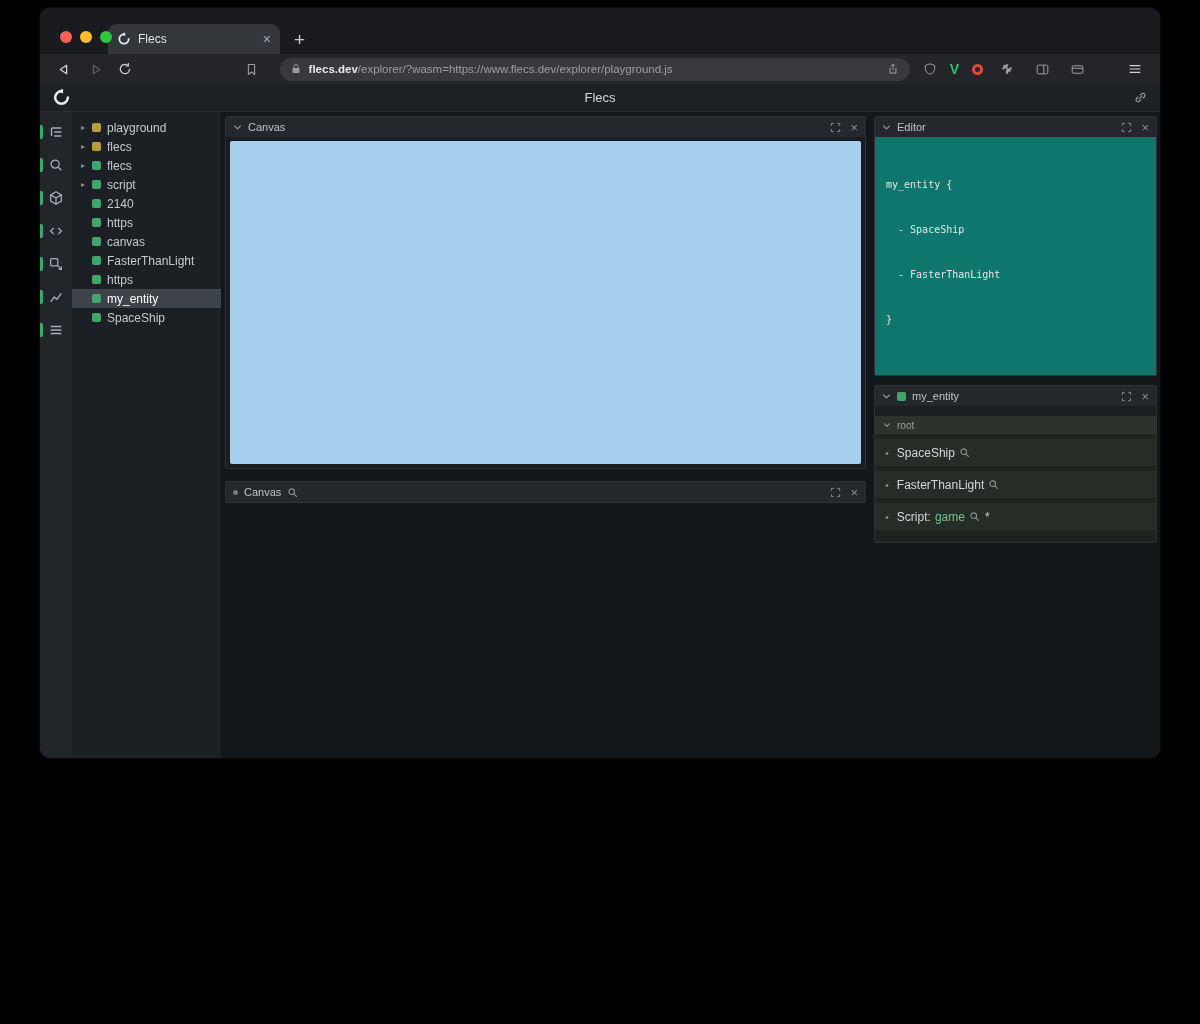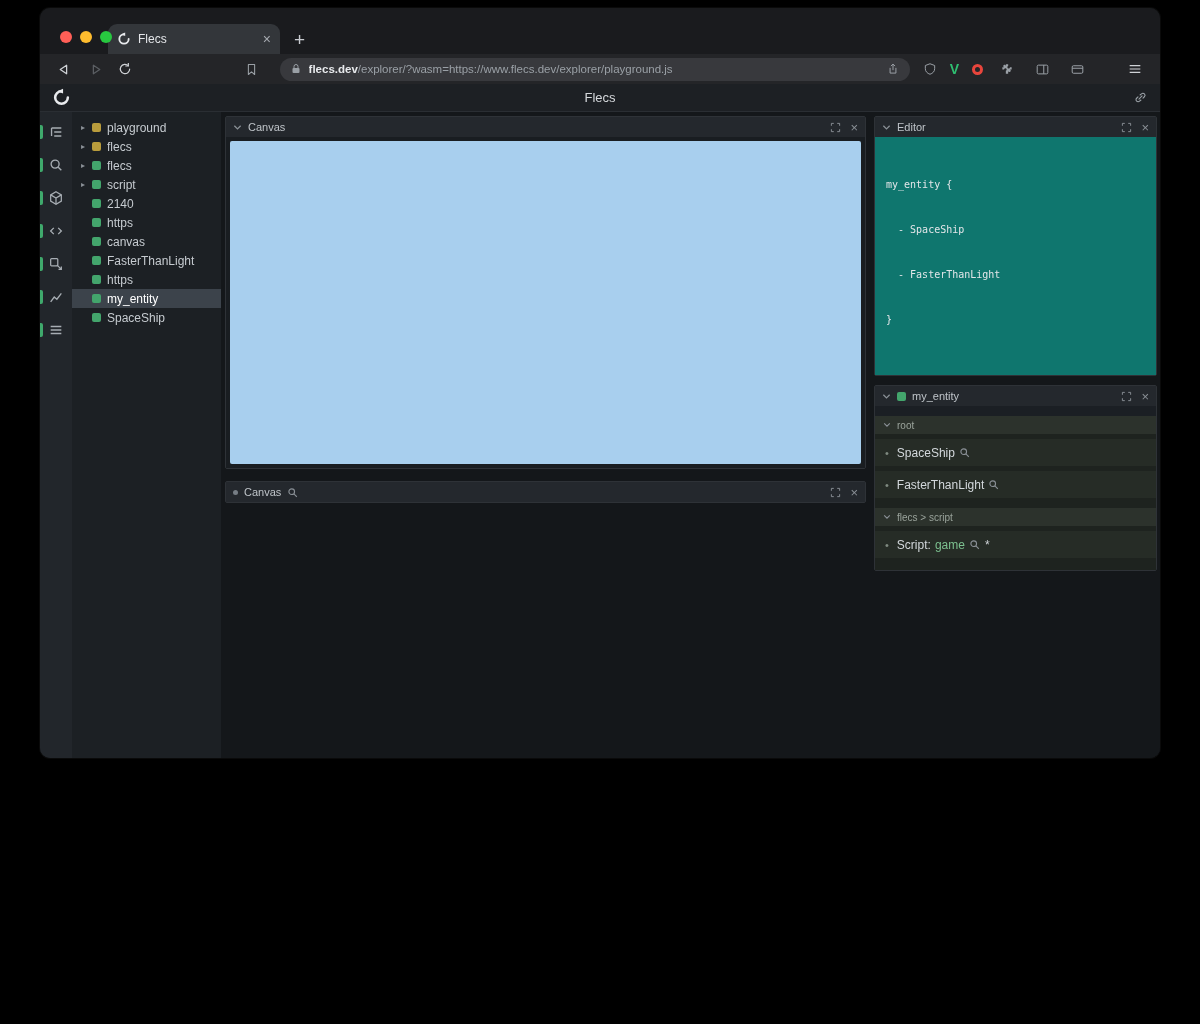--- a/index.html
+++ b/index.html
@@ -416,28 +416,20 @@
               <span class="bullet">•</span>
               <span>FasterThanLight</span>
               <span class="comp-mag">
                 <svg viewBox="0 0 14 14" width="11" height="11">
                     <circle cx="6" cy="6" r="3.6" fill="none" stroke="currentColor" stroke-width="1.4"></circle>
                     <path d="M8.8 8.8L12.5 12.5" stroke="currentColor" stroke-width="1.4"></path>
                   </svg>
                 </span>
             </div>
 
-            <div class="sec-header">
-              <span class="chev">
-                <svg viewBox="0 0 10 10" width="8" height="8">
-                    <path d="M1.5 3l3.5 3.5L8.5 3" fill="none" stroke="currentColor" stroke-width="1.4"></path>
-                  </svg>
-                </span>
-              <span>flecs &gt; script</span>
-            </div>
             <div class="comp-row">
               <span class="bullet">•</span>
               <span>Script:</span>
               <span class="script-val">game</span>
               <span class="comp-mag">
                 <svg viewBox="0 0 14 14" width="11" height="11">
                     <circle cx="6" cy="6" r="3.6" fill="none" stroke="currentColor" stroke-width="1.4"></circle>
                     <path d="M8.8 8.8L12.5 12.5" stroke="currentColor" stroke-width="1.4"></path>
                   </svg>
                 </span>

